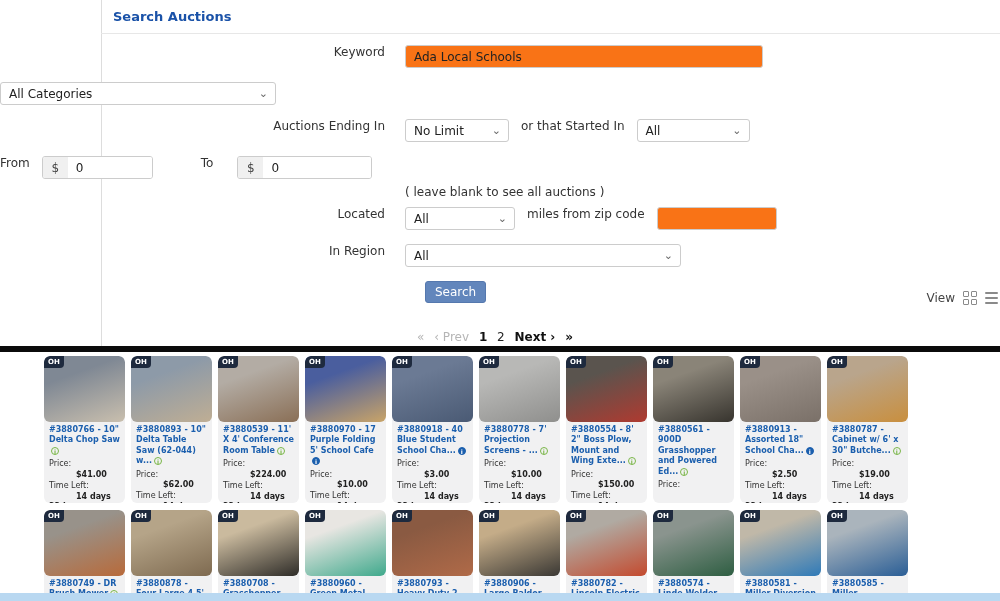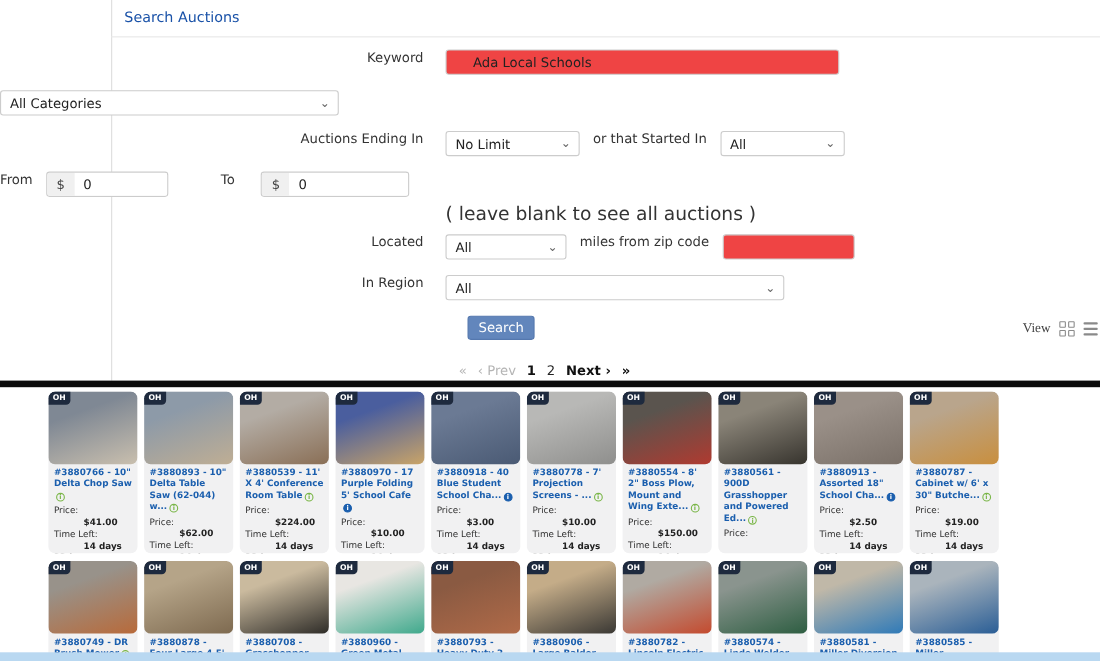--- a/index.html
+++ b/index.html
@@ -2,55 +2,55 @@
 <html><head>
 <meta charset="utf-8">
 <style>
   * { margin:0; padding:0; box-sizing:border-box; }
   html,body { width:1000px; height:601px; overflow:hidden; background:#fff;
     font-family:"DejaVu Sans","Liberation Sans",sans-serif; }
 
   .vrule { position:absolute; left:101px; top:0; width:1px; height:346px; background:#ddd; }
   .hrule { position:absolute; left:101px; top:33px; right:0; height:1px; background:#e7e7e7; }
 
-  .page-title { position:absolute; left:113px; top:9px; font-size:13px; font-weight:normal; color:#1a52a8; }
+  .page-title { position:absolute; left:113px; top:9px; font-size:13px; font-weight:bold; color:#1a52a8; }
 
   
   .form { position:absolute; left:0; top:45px; width:1000px; }
   .frow { display:flex; align-items:flex-start; margin-bottom:14px; }
   .flabel { width:405px; text-align:right; padding-right:20px; font-size:12px; color:#333; }
   .tinput { height:23px; border:1px solid #ccc; border-radius:3px; font-size:12px; color:#222;
-    padding:0 24px; font-family:inherit; background:#ef4444; }
+    padding:0 8px; font-family:inherit; background:#f97316; }
   .kw { width:358px; }
   .selectbox { position:relative; height:23px; border:1px solid #ccc; border-radius:3px;
     background:#fff; display:flex; align-items:center; padding:0 22px 0 8px;
     font-size:12px; color:#222; cursor:default; }
   .selectbox .chev { position:absolute; right:7px; top:4px; color:#666; font-size:11px; }
-  .sel-wide { width:308px; }
-  .sel-ending { width:122px; }
+  .sel-wide { width:276px; }
+  .sel-ending { width:104px; }
   .sel-started { width:113px; }
   .sel-located { width:110px; }
   .midtext { font-size:12px; color:#333; margin:0 12px; }
   .moneygroup { display:flex; align-items:center; height:23px; border:1px solid #ccc;
     border-radius:3px; overflow:hidden; background:#fff; }
   .moneygroup .cur { width:26px; height:100%; background:#f0f0f0; display:flex;
     align-items:center; justify-content:center; font-size:12px; color:#444; }
   .moneygroup input { border:0; outline:0; height:100%; font-size:12px; color:#222;
     padding:0 8px; font-family:inherit; }
   .mg1 { width:111px; } .mg1 input{ width:84px; }
   .mg2 { width:135px; } .mg2 input{ width:108px; }
   .to-label { font-size:12px; color:#333; margin:0 24px 0 48px; }
   .hint-row { margin-top:-8px; margin-bottom:8px; }
-  .hint { font-size:17px; color:#333; }
+  .hint { font-size:12px; color:#333; }
   .zip-input { width:120px; }
   .search-btn { margin-left:425px; background:#6286bc; color:#fff; border:1px solid #5578ae;
     border-radius:3px; font-size:12px; padding:3px 9px; font-family:inherit; cursor:pointer; }
 
   
-  .view-ctl { position:absolute; top:291px; right:2px; display:flex; align-items:center; gap:8px;font-family:Liberation Serif, serif; }
+  .view-ctl { position:absolute; top:291px; right:2px; display:flex; align-items:center; gap:8px; }
   .view-label { font-size:12px; color:#444; }
   .icon-grid { width:14px; height:14px; display:grid; grid-template-columns:6px 6px;
     grid-template-rows:6px 6px; gap:2px; }
   .icon-grid span { border:1.5px solid #8a8a8a; border-radius:1px; }
   .icon-list { width:13px; height:12px; display:flex; flex-direction:column; justify-content:space-between; }
   .icon-list span { height:2px; background:#8a8a8a; border-radius:1px; }
 
   
   .pagination { position:absolute; top:330px; left:405px; width:180px; text-align:center;
     font-size:12px; color:#222; }

